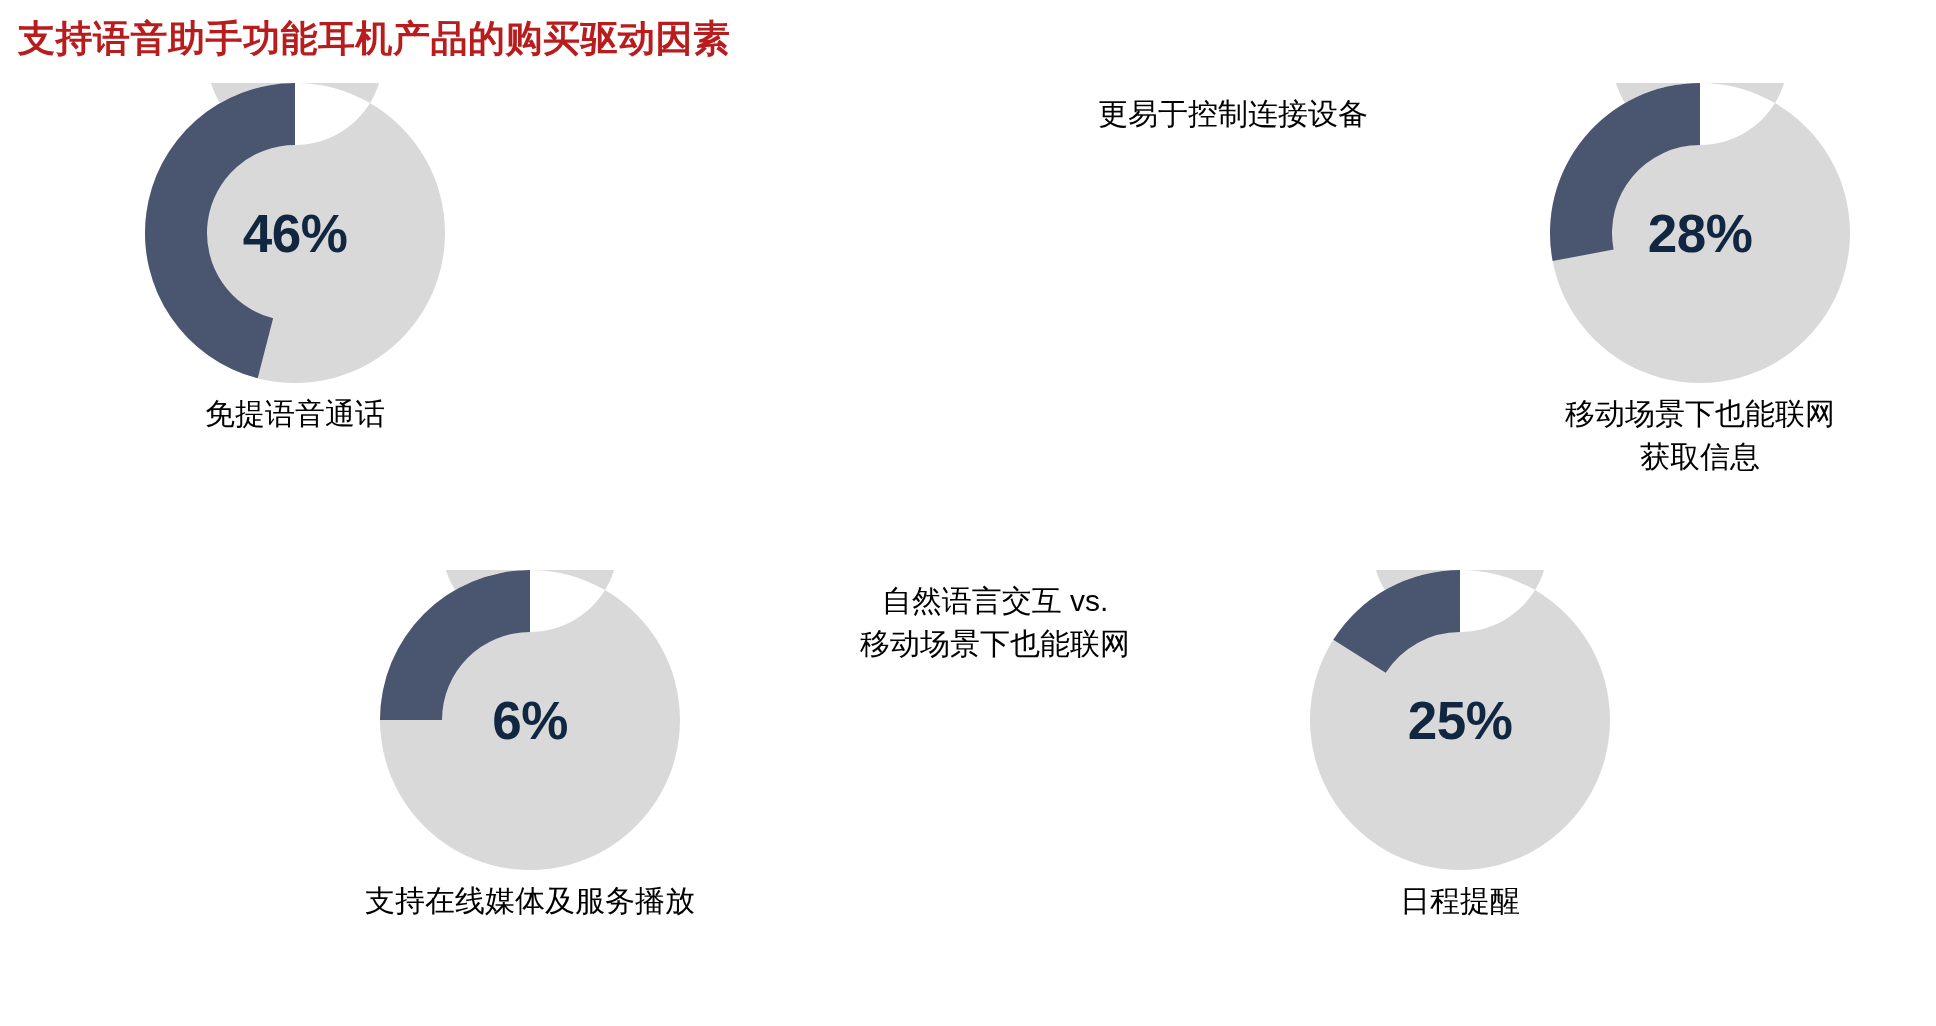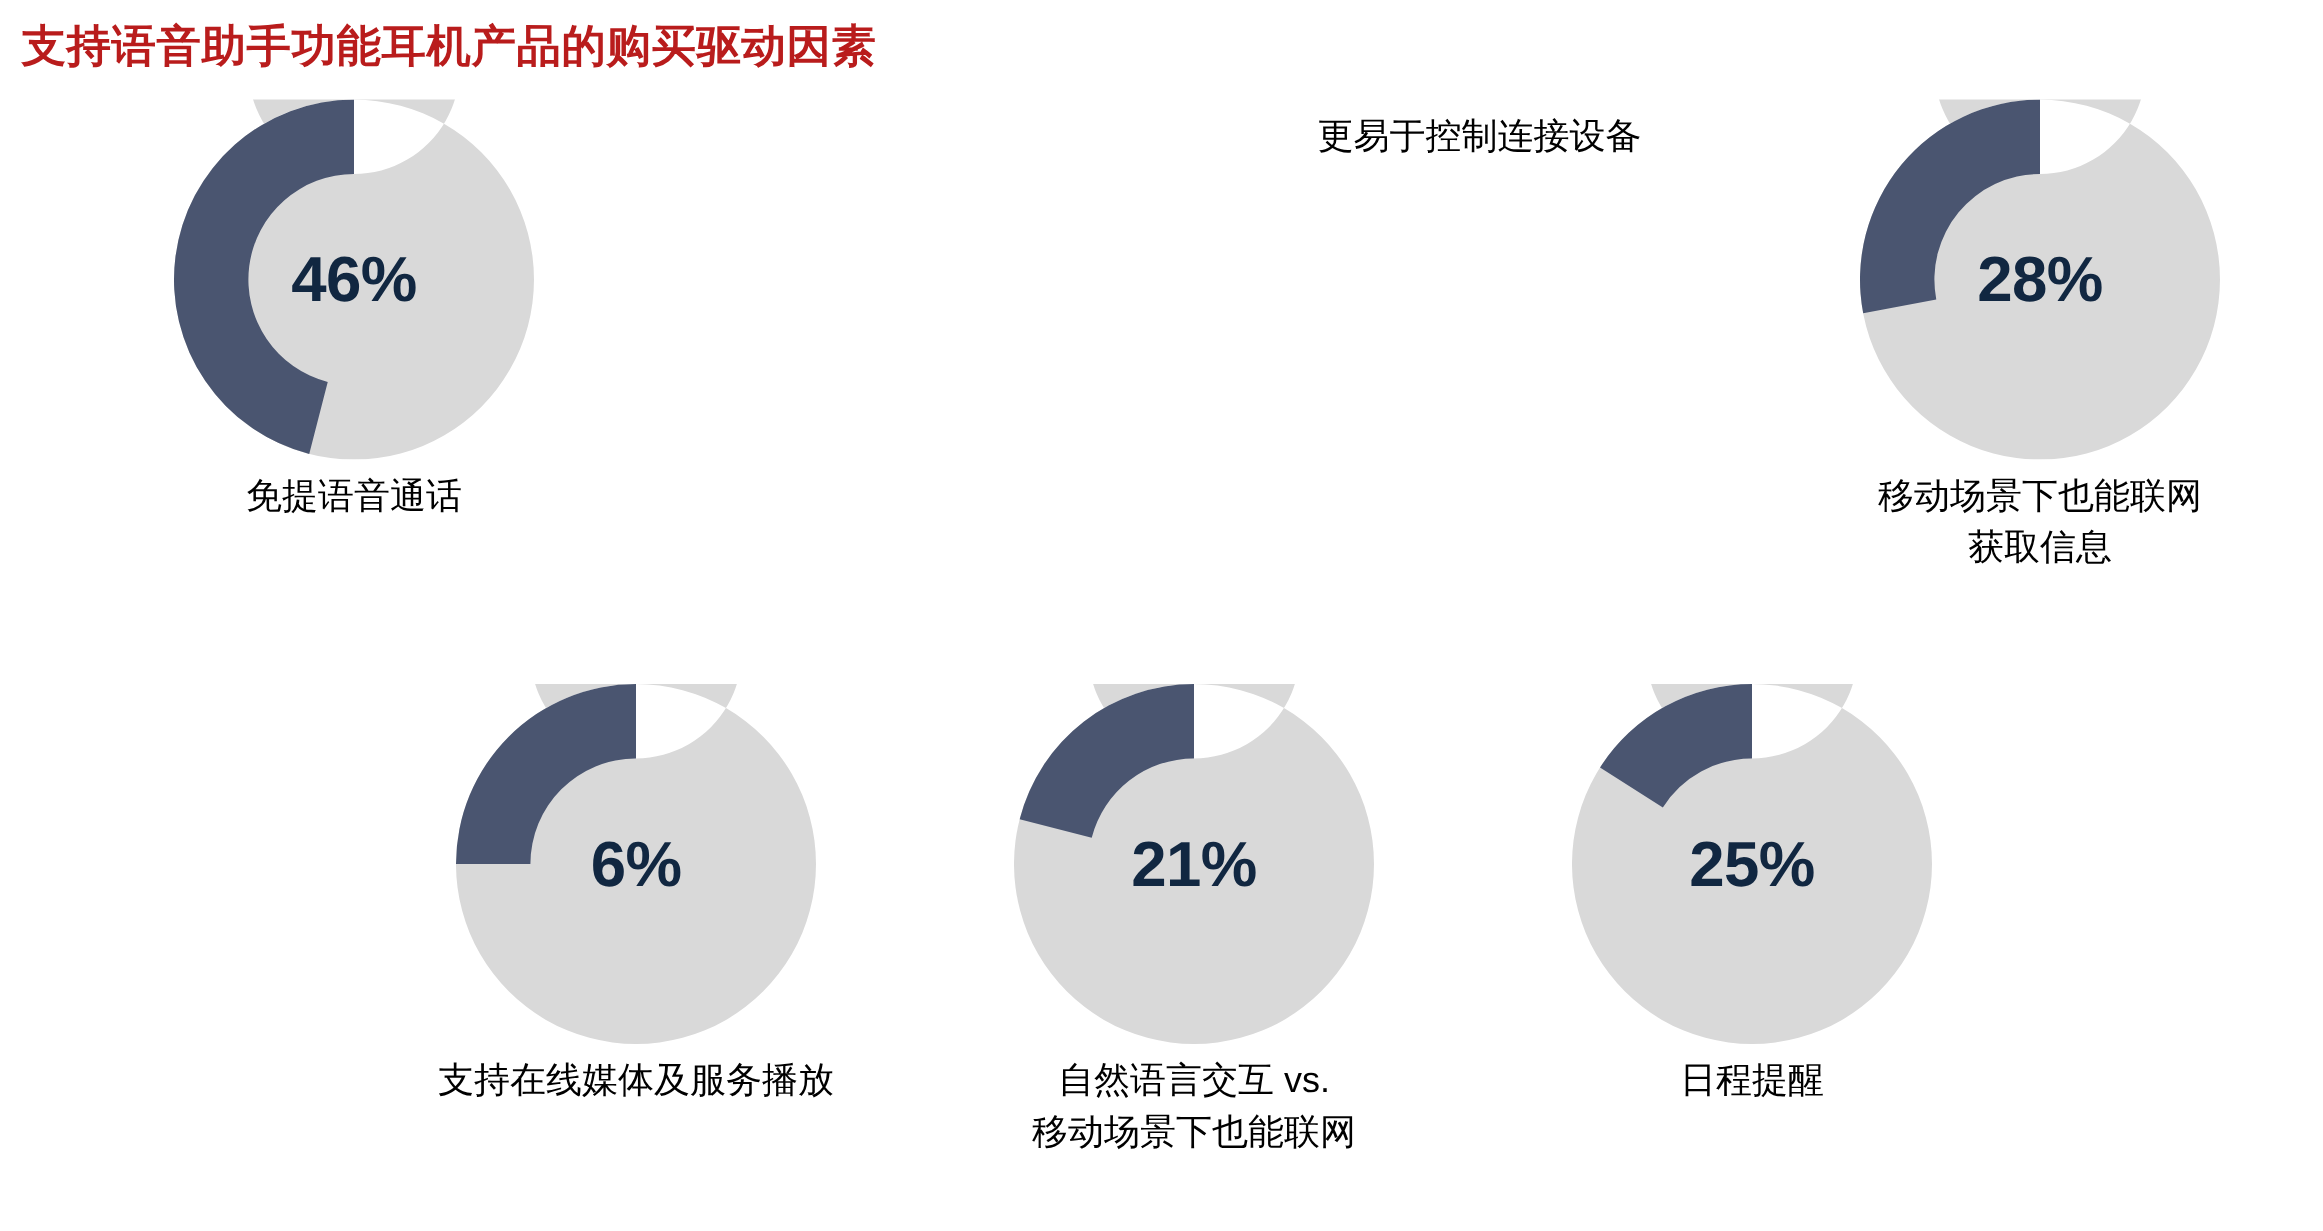--- a/index.html
+++ b/index.html
@@ -124,27 +124,20 @@
       <div class="donut-wrap">
         <svg viewBox="0 0 300 300">
           <path d="M 150 0 A 150 150 0 1 1 149.99 0 Z M 150 62 A 88 88 0 1 0 149.99 62 Z" fill="#d9d9d9" fill-rule="evenodd"></path>
           <path d="M 150 0 A 150 150 0 0 0 0 150 L 62 150 A 88 88 0 0 1 150 62 Z" fill="#4a5570"></path>
         </svg>
         <div class="donut-value">6%</div>
       </div>
       <div class="donut-label">支持在线媒体及服务播放</div>
     </div>
     <div class="donut-cell pos-5">
-      <div class="donut-wrap">
-        <svg viewBox="0 0 300 300">
-          <path d="M 150 0 A 150 150 0 1 1 149.99 0 Z M 150 62 A 88 88 0 1 0 149.99 62 Z" fill="#d9d9d9" fill-rule="evenodd"></path>
-          <path d="M 150 0 A 150 150 0 0 0 4.712525830705346 112.69651692527177 L 64.76468182068047 128.11528992949277 A 88 88 0 0 1 150 62 Z" fill="#4a5570"></path>
-        </svg>
-        <div class="donut-value">21%</div>
-      </div>
       <div class="donut-label">自然语言交互 vs.
 移动场景下也能联网</div>
     </div>
     <div class="donut-cell pos-6">
       <div class="donut-wrap">
         <svg viewBox="0 0 300 300">
           <path d="M 150 0 A 150 150 0 1 1 149.99 0 Z M 150 62 A 88 88 0 1 0 149.99 62 Z" fill="#d9d9d9" fill-rule="evenodd"></path>
           <path d="M 150 0 A 150 150 0 0 0 23.35081117469774 69.62598075315051 L 75.69914255582268 102.8472420418483 A 88 88 0 0 1 150 62 Z" fill="#4a5570"></path>
         </svg>
         <div class="donut-value">25%</div>

